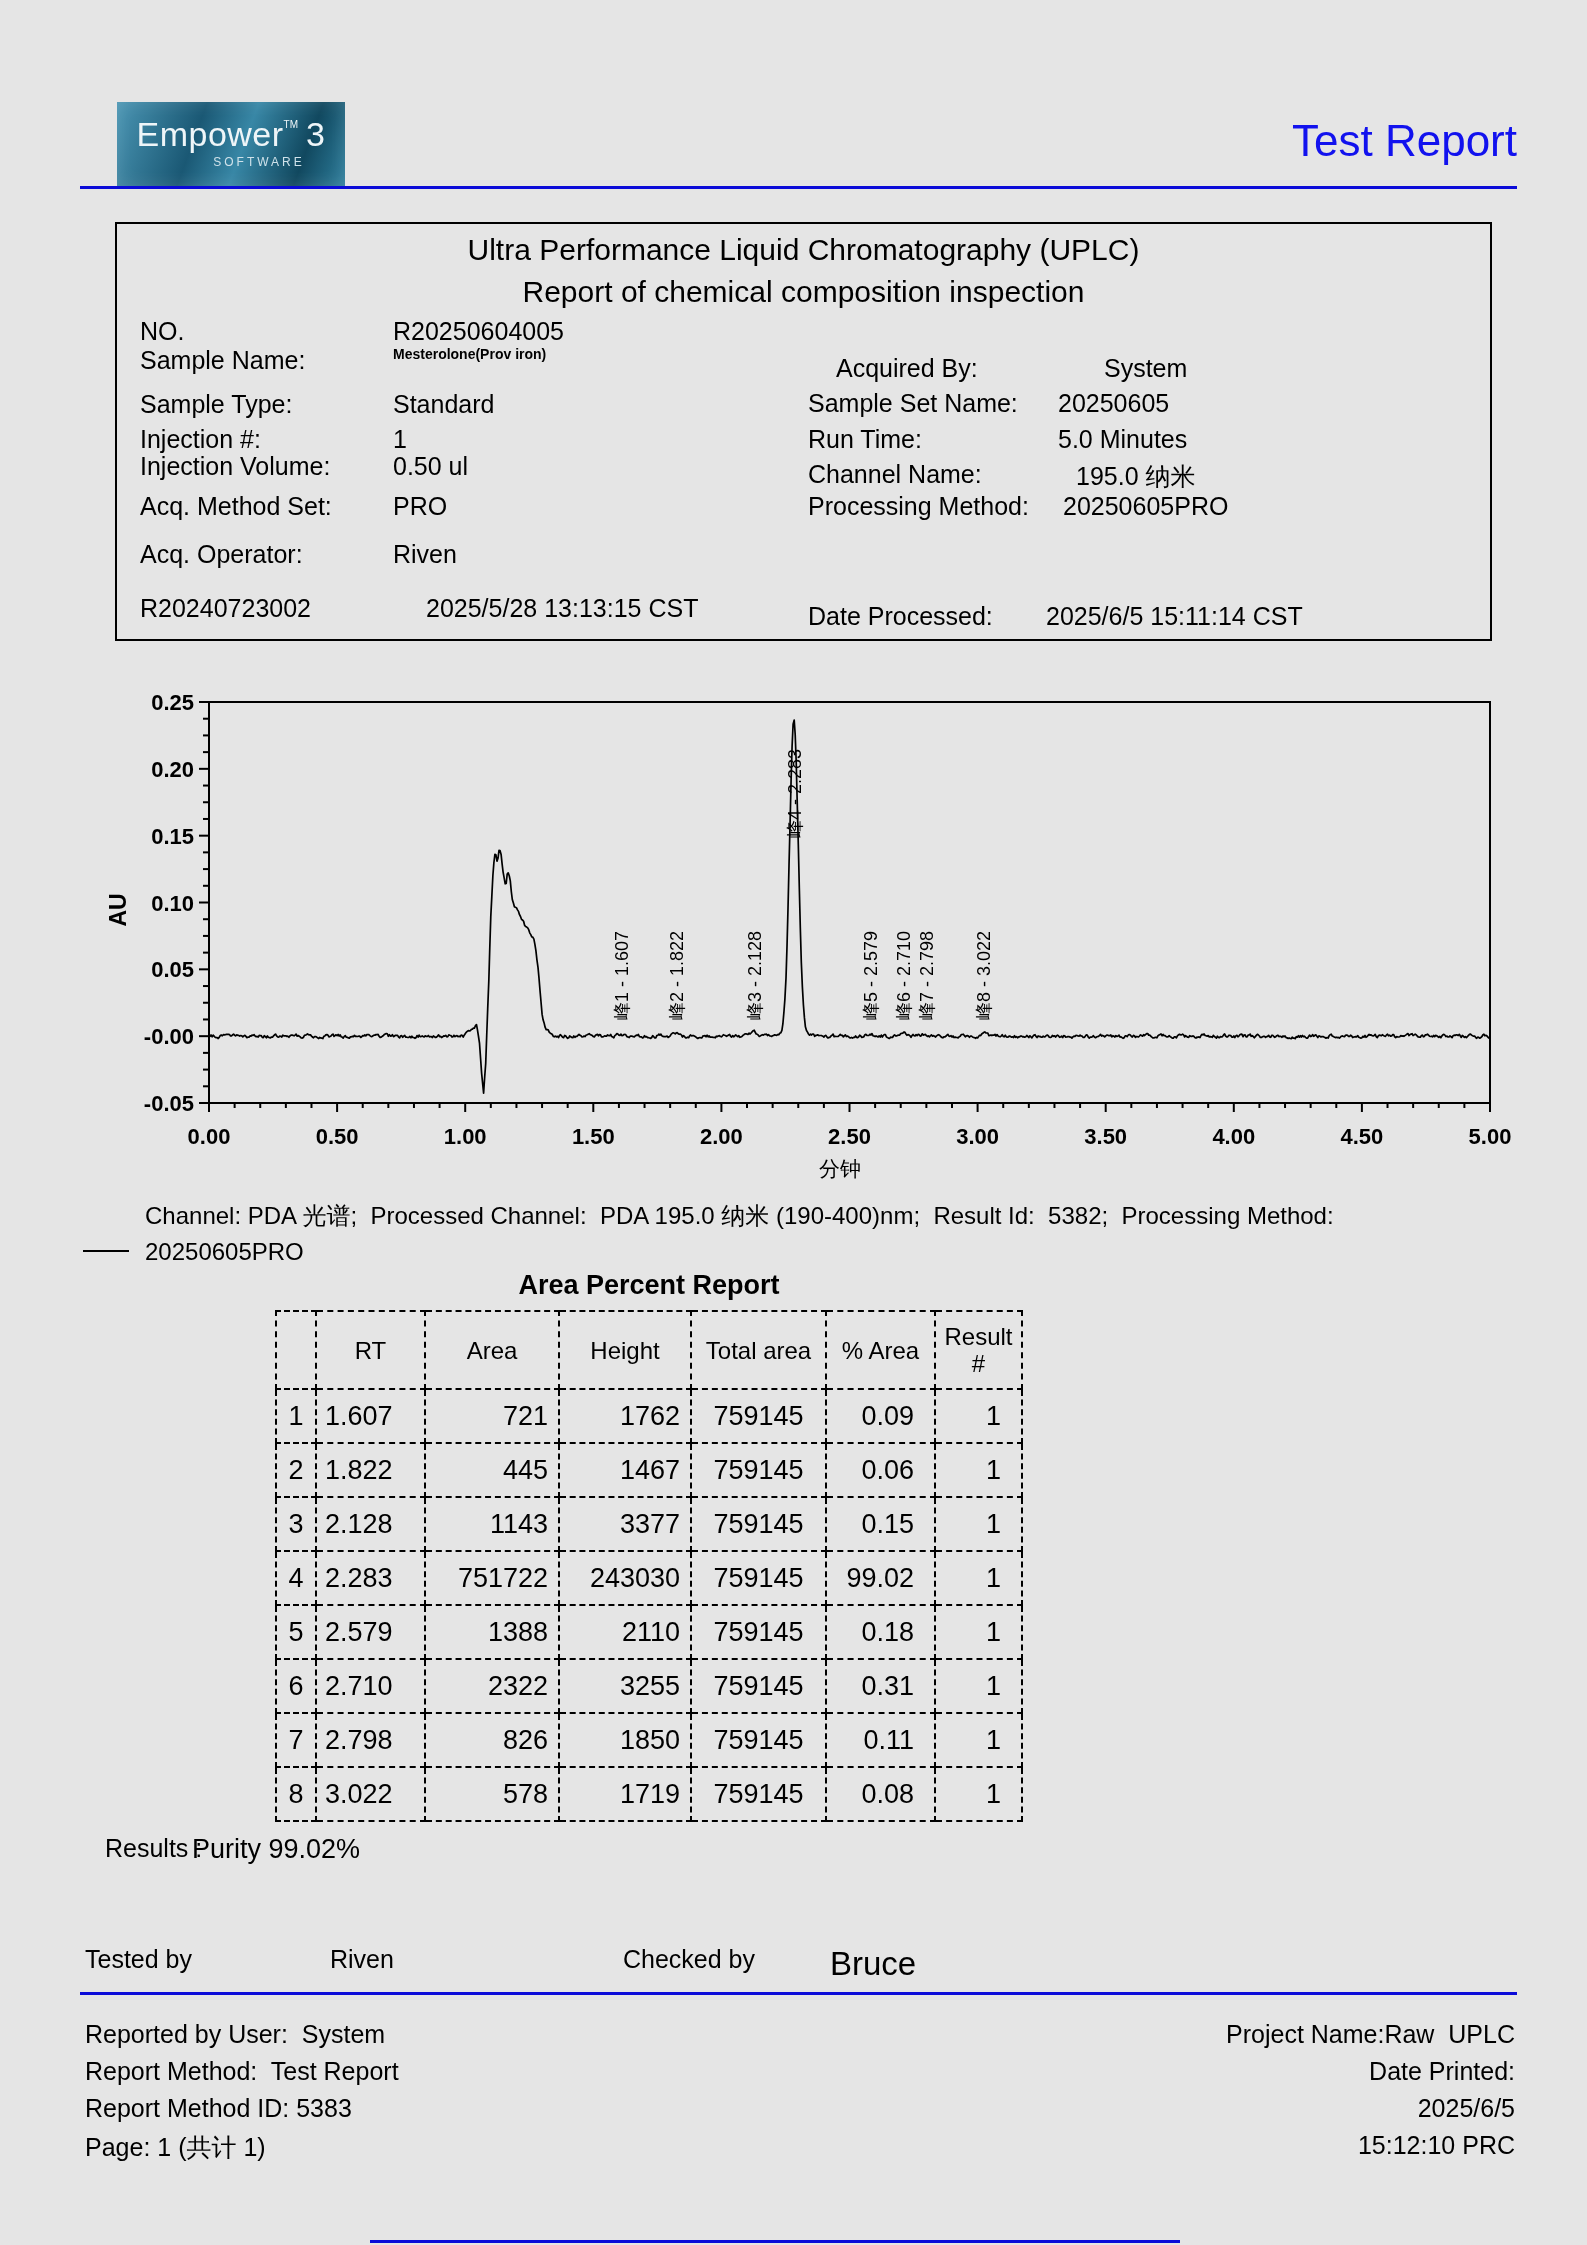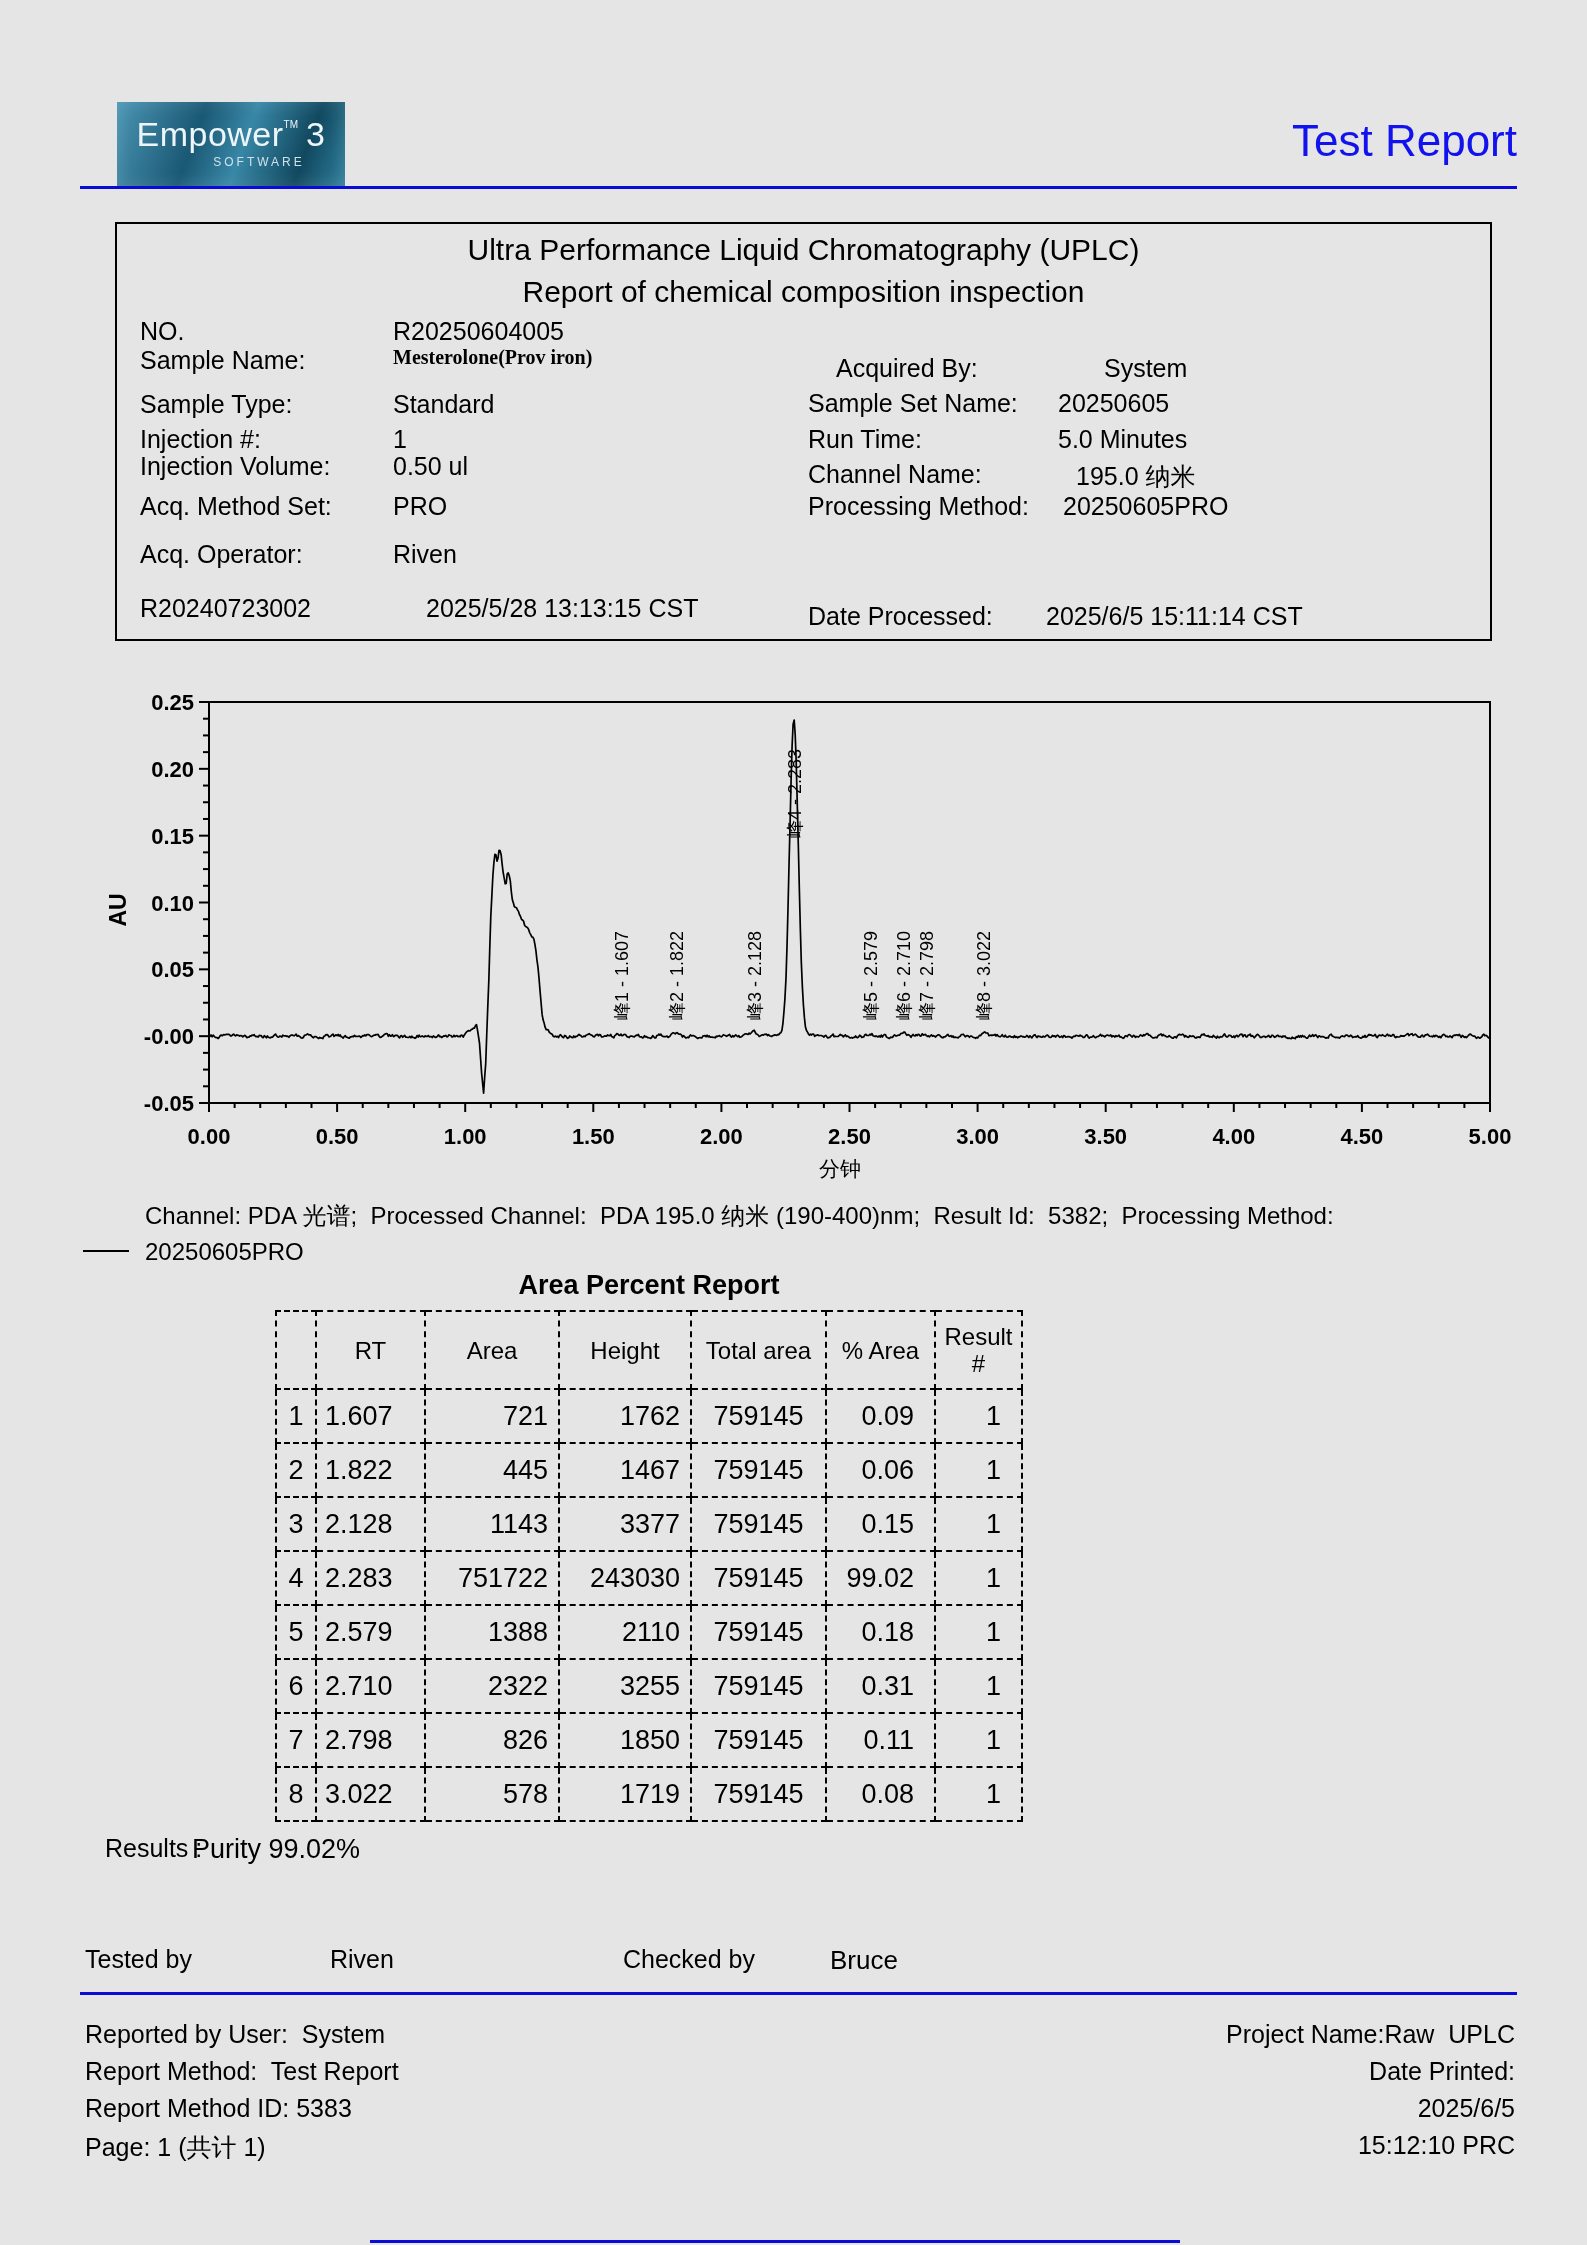--- a/index.html
+++ b/index.html
@@ -20,21 +20,21 @@
   .rule-bottom{left:80px;top:1992px;width:1437px;}
   .rule-end{left:370px;top:2240px;width:810px;height:3px;}
 
   
   .info-box{position:absolute;left:115px;top:222px;width:1373px;height:415px;border:2px solid #000;}
   .ib-title1{position:absolute;left:0;top:9px;width:100%;text-align:center;font-size:30px;}
   .ib-title2{position:absolute;left:0;top:51px;width:100%;text-align:center;font-size:30px;}
   .ifields{position:absolute;top:0;left:0;}
   .irow{position:absolute;white-space:nowrap;font-size:25px;}
   .ival{position:absolute;white-space:nowrap;}
-  .ival.small{font-size:20px;font-weight:bold;font-family:Liberation Serif, serif;}
+  .ival.small{font-size:14px;font-weight:bold;}
 
   
   #chart{position:absolute;left:100px;top:660px;width:1430px;height:525px;}
   #chart text{font-family:"Liberation Sans",sans-serif;}
 
   
   .legend-swatch{position:absolute;left:83px;top:1250px;width:46px;height:2px;background:#000;}
   .legend-line1{position:absolute;left:145px;top:1200px;font-size:24px;}
   .legend-line2{position:absolute;left:145px;top:1238px;font-size:24px;}
   .pre{white-space:pre;}
@@ -50,21 +50,21 @@
   #apr-table .a-l{text-align:left;padding-left:8px;}
   #apr-table .a-r{text-align:right;padding-right:10px;}
   #apr-table .a-rr{text-align:right;padding-right:20px;}
 
   .results-label{position:absolute;left:105px;top:1834px;font-size:25px;}
   .results-value{position:absolute;left:192px;top:1834px;font-size:27px;}
 
   .tested-label{position:absolute;left:85px;top:1945px;font-size:25px;}
   .tested-value{position:absolute;left:330px;top:1945px;font-size:25px;}
   .checked-label{position:absolute;left:623px;top:1945px;font-size:25px;}
-  .checked-value{position:absolute;left:830px;top:1945px;font-size:26px;}
+  .checked-value{position:absolute;left:830px;top:1945px;font-size:33px;}
 
   
   .f-left{position:absolute;left:85px;font-size:25px;}
   .f-right{position:absolute;right:72px;text-align:right;font-size:25px;}
   .fl0{top:2020px;} .fl1{top:2057px;} .fl2{top:2094px;} .fl3{top:2131px;}
 </style>
 </head>
 <body>
 
 <div id="page">

